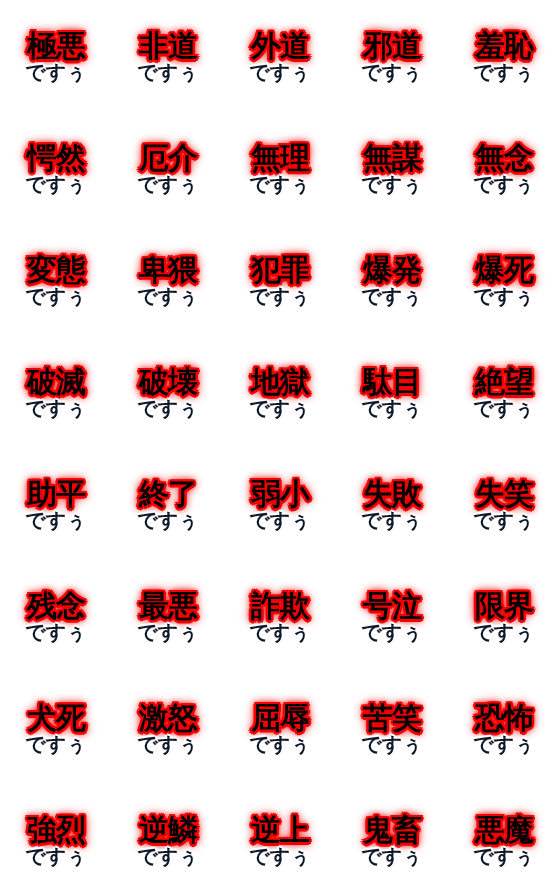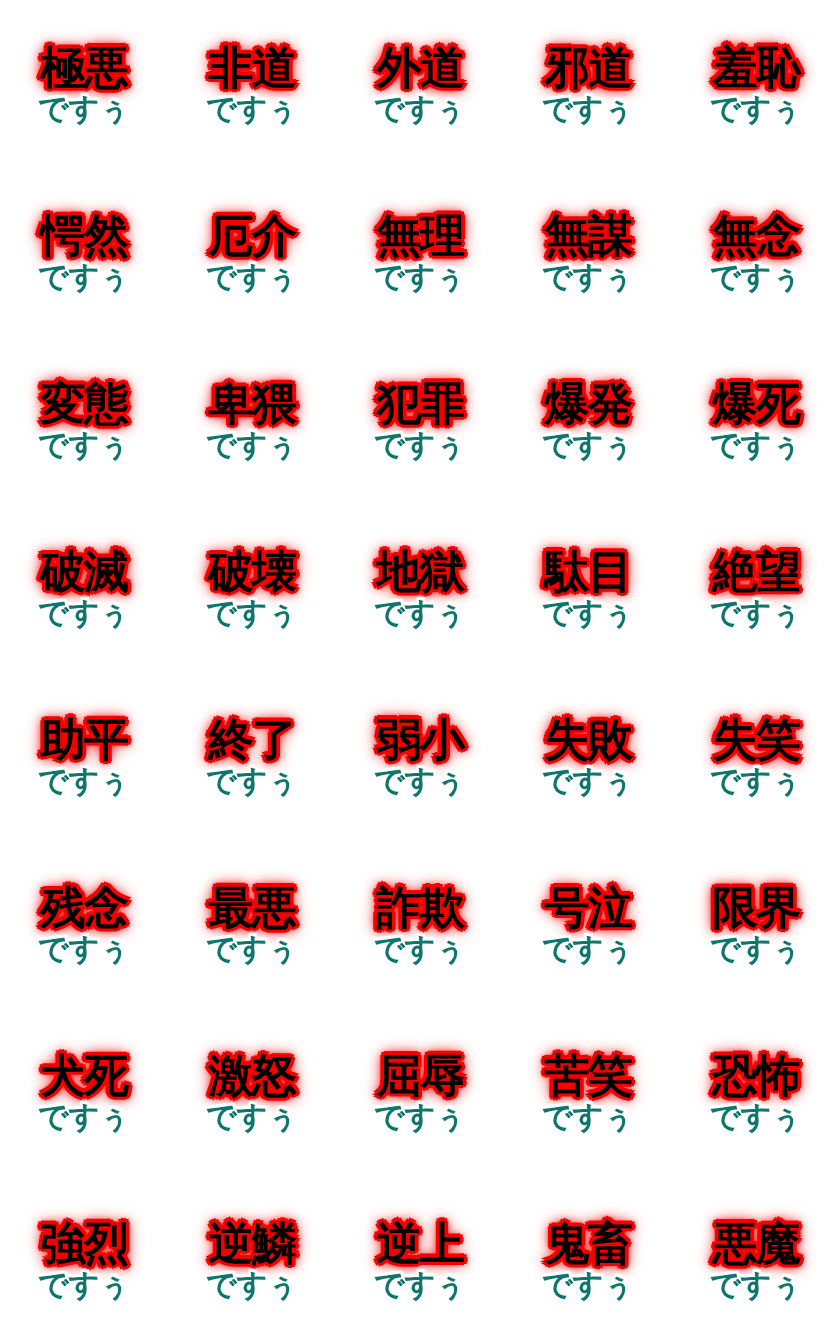--- a/index.html
+++ b/index.html
@@ -54,21 +54,21 @@
        0 0 11px #e00000;
     margin-bottom: 1px;
     position: relative;
     z-index: 2;
   }
   .suffix-line {
     font-family: "DejaVu Sans", "Liberation Sans", sans-serif;
     font-size: 20px;
     line-height: 1.0;
     font-weight: 700;
-    color: #0f766e;
+    color: #0f172a;
     letter-spacing: 0px;
     white-space: nowrap;
     text-shadow:
        0 -2px 0 #ffffff,
        0  2px 0 #ffffff,
       -2px 0 0 #ffffff,
        2px 0 0 #ffffff,
       -1.5px -1.5px 0 #ffffff,
        1.5px -1.5px 0 #ffffff,
       -1.5px  1.5px 0 #ffffff,

